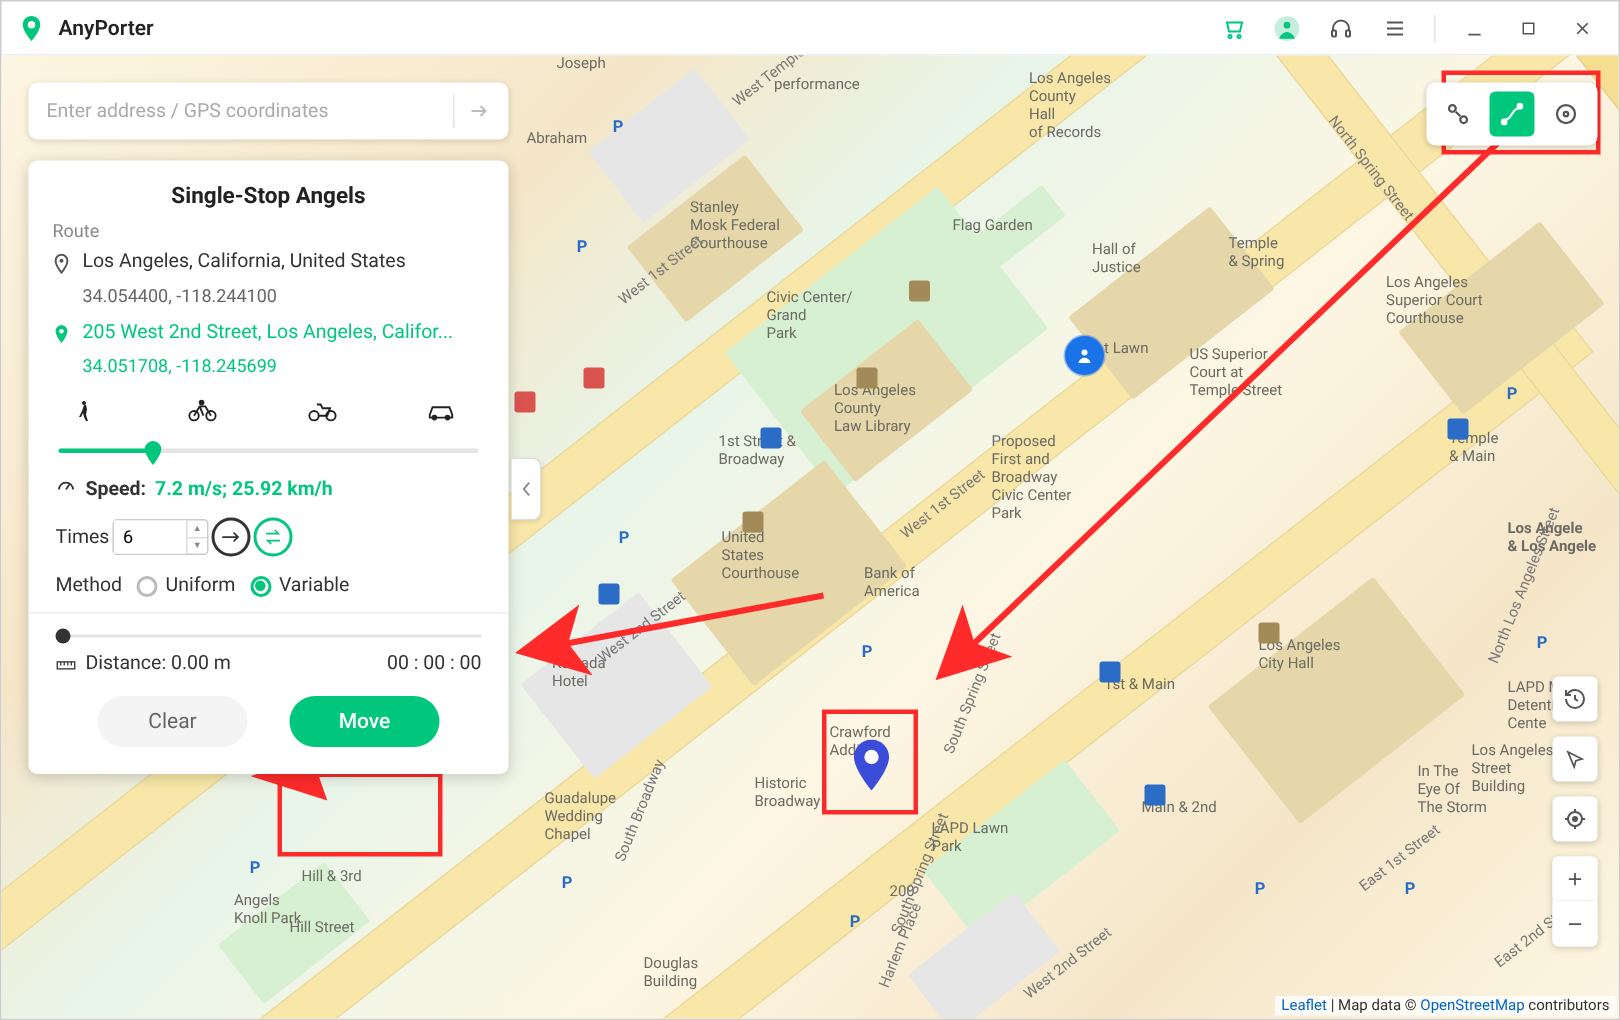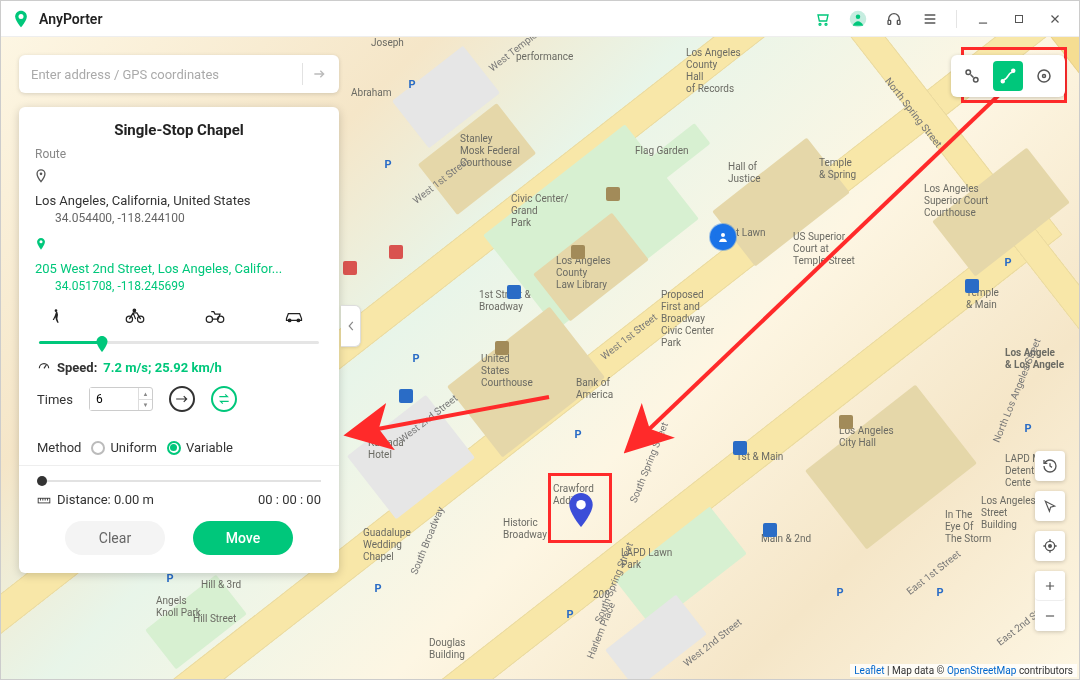--- a/index.html
+++ b/index.html
@@ -38,36 +38,36 @@
   .attribution { position: absolute; right: 2px; bottom: 2px; background: rgba(255,255,255,.8); font-size: 10px; color: #333; padding: 1px 4px; }
   .attribution a { color: #0066cc; text-decoration: none; }
   .search-box { position: absolute; top: 18px; left: 18px; width: 320px; height: 38px; background: #fff; border-radius: 6px; box-shadow: 0 1px 4px rgba(0,0,0,.15); display: flex; align-items: center; padding: 0 4px 0 12px; }
   .search-box input { flex: 1; border: none; outline: none; font-size: 13px; color: #333; padding-right:6px; }
   .search-box input::placeholder { color: #aaa; }
   .search-sep { width: 1px; height: 22px; background: #e2e2e2; }
   .search-go { width: 32px; height: 32px; display:flex;align-items:center;justify-content:center;color:#bbb;cursor:pointer; }
   .panel { position: absolute; top: 70px; left: 18px; width: 320px; background: #fff; border-radius: 6px; box-shadow: 0 2px 10px rgba(0,0,0,.18); padding: 14px 16px 18px 16px; }
   .panel-title { text-align: center; font-weight: 700; font-size: 15px; color: #222; margin-bottom: 8px; }
   .panel-sec { font-size: 12px; color: #888; margin-bottom: 6px; }
-  .loc-row { display: flex; gap: 6px; margin-bottom: 3px; flex-direction: column; }
+  .loc-row { display: flex; gap: 6px; margin-bottom: 3px; }
   .loc-ico { width: 14px; padding-top:1px; color:#555; flex-shrink:0; }
   .loc-text { font-size: 13px; color: #333; }
   .loc-coords { font-size: 12px; color: #666; padding-left: 20px; margin-bottom: 10px; }
   .loc-row.green .loc-ico, .loc-row.green .loc-text { color: #00c77b; }
   .loc-row.green .loc-text { white-space: nowrap; overflow: hidden; text-overflow: ellipsis; max-width:260px; }
   .loc-coords.green { color: #00c77b; }
   .mode-row { display: flex; justify-content: space-between; padding: 2px 18px 4px 10px; }
   .mode-ico { width: 22px; height: 22px; display:flex;align-items:center;justify-content:center;color:#333;cursor:pointer; }
   .slider { position: relative; height: 18px; margin: 2px 4px 8px 4px; }
   .slider-track { position:absolute; left:0; right:0; top:8px; height:3px; background:#e5e5e5; border-radius:2px; }
   .slider-fill { position:absolute; left:0; top:8px; height:3px; background:#00c77b; border-radius:2px; }
   .slider-thumb { position:absolute; top:3px; width:12px;height:12px;transform:translateX(-50%); }
   .speed-row { font-size: 13px; color: #333; display:flex; align-items:center; gap:6px; margin-bottom:10px; padding-left:2px;font-weight:bold; }
   .speed-val { color: #00c77b; }
-  .times-row { display: flex; align-items: center; gap: 16px; margin-bottom: 28px; padding-left:2px; }
+  .times-row { display: flex; align-items: center; gap: 2px; margin-bottom: 12px; padding-left:2px; }
   .times-label { font-size: 13px; color: #333; }
   .times-input { display:flex; border:1px solid #ccc; border-radius:3px; height:24px; }
   .times-input input { width:48px; border:none; outline:none; font-size:12px; padding:0 6px; }
   .times-spin { width:14px; display:flex;flex-direction:column; border-left:1px solid #ddd; }
   .times-spin div { flex:1; font-size:6px; color:#888; display:flex;align-items:center;justify-content:center;cursor:pointer; }
   .times-spin div:first-child { border-bottom:1px solid #ddd; }
   .icon-circ { width:26px;height:26px;border:2px solid #333;border-radius:50%;display:flex;align-items:center;justify-content:center;color:#333;cursor:pointer;font-size:13px; }
   .icon-circ.green { border-color:#00c77b; color:#00c77b; }
   .method-row { display:flex; align-items:center; gap:10px; font-size:13px; color:#333; padding-left:2px; margin-bottom:10px; }
   .radio { display:flex; align-items:center; gap:5px; cursor:pointer; }
@@ -318,21 +318,21 @@
       <input type="text" placeholder="Enter address / GPS coordinates" style="">
       <span class="search-sep"></span>
       <span class="search-go">
         <svg width="16" height="16" viewBox="0 0 24 24" fill="none" stroke="#bbb" stroke-width="2">
             <path d="M5 12h14m-5-5l5 5-5 5"></path>
           </svg>
       </span>
     </div>
 
     <div class="panel">
-      <div class="panel-title">Single-Stop Chapel</div>
+      <div class="panel-title">Single-Stop Angels</div>
       <div class="panel-sec">Route</div>
 
       <div class="loc-row">
         <span class="loc-ico"><svg width="12" height="14" viewBox="0 0 24 32">
               <path fill="none" stroke="#555" stroke-width="3" d="M12 2C7 2 3 6 3 11c0 7 9 18 9 18s9-11 9-18c0-5-4-9-9-9z"></path>
               <circle cx="12" cy="11" r="3" fill="#555"></circle>
             </svg></span>
         <span class="loc-text">Los Angeles, California, United States</span>
       </div>
       <div class="loc-coords">34.054400, -118.244100</div>

